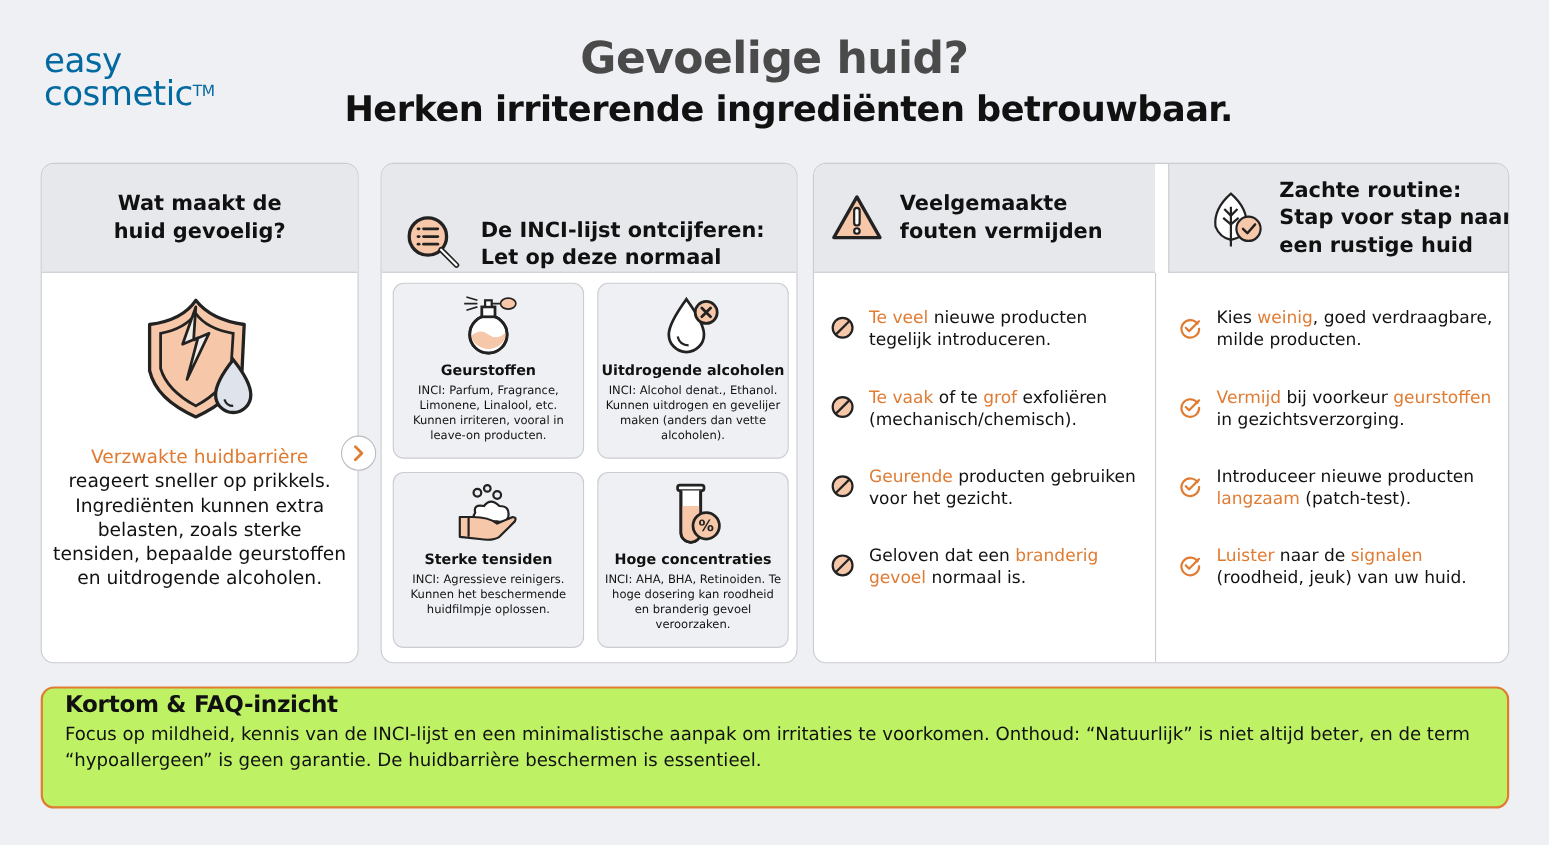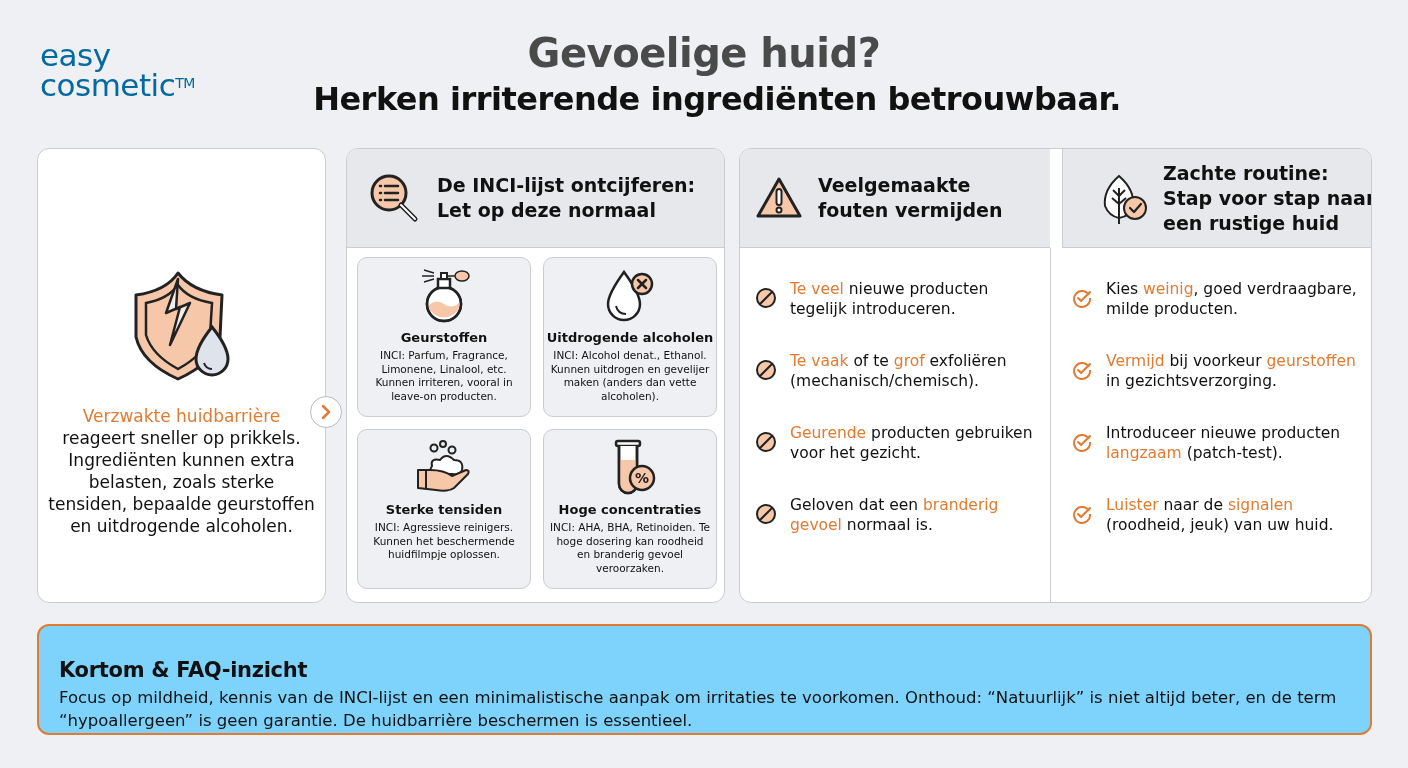--- a/index.html
+++ b/index.html
@@ -29,21 +29,21 @@
   
   #c1 { left: 37px; top: 148px; width: 289px; height: 455px; }
   #c1 .card-head h2 { text-align: center; }
   .shield { position: absolute; left: 88px; top: 118px; }
   .c1-text { position: absolute; left: 10px; right: 10px; top: 256px; text-align: center; font-size: 17px; line-height: 22px; color: #111; }
 
   .next-btn { position: absolute; left: 310px; top: 396px; width: 32px; height: 32px; border-radius: 50%; background: #fff; border: 1px solid #b9bcc2; display: flex; align-items: center; justify-content: center; z-index: 5; }
 
   
   #c2 { left: 346px; top: 148px; width: 379px; height: 455px; }
-  #c2 .card-head { justify-content: flex-start; padding-left: 20px; }
+  #c2 .card-head { justify-content: flex-start; padding-left: 20px; align-items: flex-end; }
   #c2 .card-head h2 { margin-left: 16px; }
   .grid { position: absolute; left: 10px; top: 108px; width: 360px; display: grid; grid-template-columns: 174px 174px; grid-gap: 12px 12px; }
   .sub { background: #eef0f3; border: 1px solid #c9ccd1; border-radius: 10px; height: 160px; text-align: center; padding-top: 6px; }
   .sub .ic { height: 62px; display: flex; align-items: center; justify-content: center; }
   .sub h3 { font-size: 13px; font-weight: bold; margin-top: 4px; }
   .sub p { font-size: 10.5px; line-height: 13.5px; margin-top: 4px; padding: 0 6px; }
 
   
   #c3 { left: 739px; top: 148px; width: 633px; height: 455px; }
   #c3 .card-head { position: absolute; top: 0; height: 99px; justify-content: flex-start; }
@@ -53,36 +53,39 @@
   #c3 .col-b h2 { margin-left: 14px; }
   .col-divider { position: absolute; left: 310px; top: 99px; bottom: 0; border-left: 1px solid #c9ccd1; }
   .list { position: absolute; top: 130px; }
   .list-a { left: 14px; width: 290px; }
   .list-b { left: 330px; width: 300px; }
   .li { display: flex; align-items: flex-start; height: 72px; }
   .li .bullet { width: 24px; margin-right: 12px; margin-top: 8px; flex-shrink: 0; }
   .li .txt { font-size: 15.5px; line-height: 20px; color: #111; }
 
   
-  .summary { position: absolute; left: 37px; top: 624px; width: 1335px; height: 111px; border: 2px solid #e07b32; border-radius: 12px; background: #7dd3fc; padding: 32px 20px; }
+  .summary { position: absolute; left: 37px; top: 624px; width: 1335px; height: 111px; border: 2px solid #e07b32; border-radius: 12px; background: #bef264; padding: 2px 20px; }
   .summary h2 { font-size: 21px; font-weight: bold; margin-bottom: 4px; letter-spacing: -0.3px; }
   .summary p { font-size: 16.5px; line-height: 23px; color: #111; }
 </style>
 </head>
 <body>
 
 <div class="logo">
   <div>easy</div>
   <div><span>cosmetic</span><sup>TM</sup></div>
 </div>
 
 <div class="title1">Gevoelige huid?</div>
 <div class="title2">Herken irriterende ingrediënten betrouwbaar.</div>
 
 <div class="card" id="c1">
+  <div class="card-head">
+    <h2 style="width:180px;">Wat maakt de huid gevoelig?</h2>
+  </div>
   <div class="shield">
     <svg width="112" height="115" viewBox="0 0 112 115">
       <path d="M10 28 Q40 24 52 6 Q66 24 96 28 L94 70 Q88 96 52 112 Q16 96 10 70 Z" fill="#f6c7a8" stroke="#222" stroke-width="3" stroke-linejoin="round"></path>
       <path d="M20 36 Q42 32 52 18 Q62 32 86 36 L84 68 Q78 88 52 102 Q26 88 20 68 Z" fill="none" stroke="#222" stroke-width="2.5"></path>
       <path d="M52 12 L40 46 L54 40 L44 78 L64 36 L50 42 Z" fill="#f3ede8" stroke="#222" stroke-width="2.5" stroke-linejoin="round"></path>
       <path d="M86 60 Q70 80 70 92 A16 16 0 0 0 102 92 Q102 80 86 60 Z" fill="#dfe4ec" stroke="#222" stroke-width="3"></path>
       <path d="M78 96 Q80 102 86 102" fill="none" stroke="#222" stroke-width="2"></path>
     </svg>
   </div>
   <div class="c1-text">

